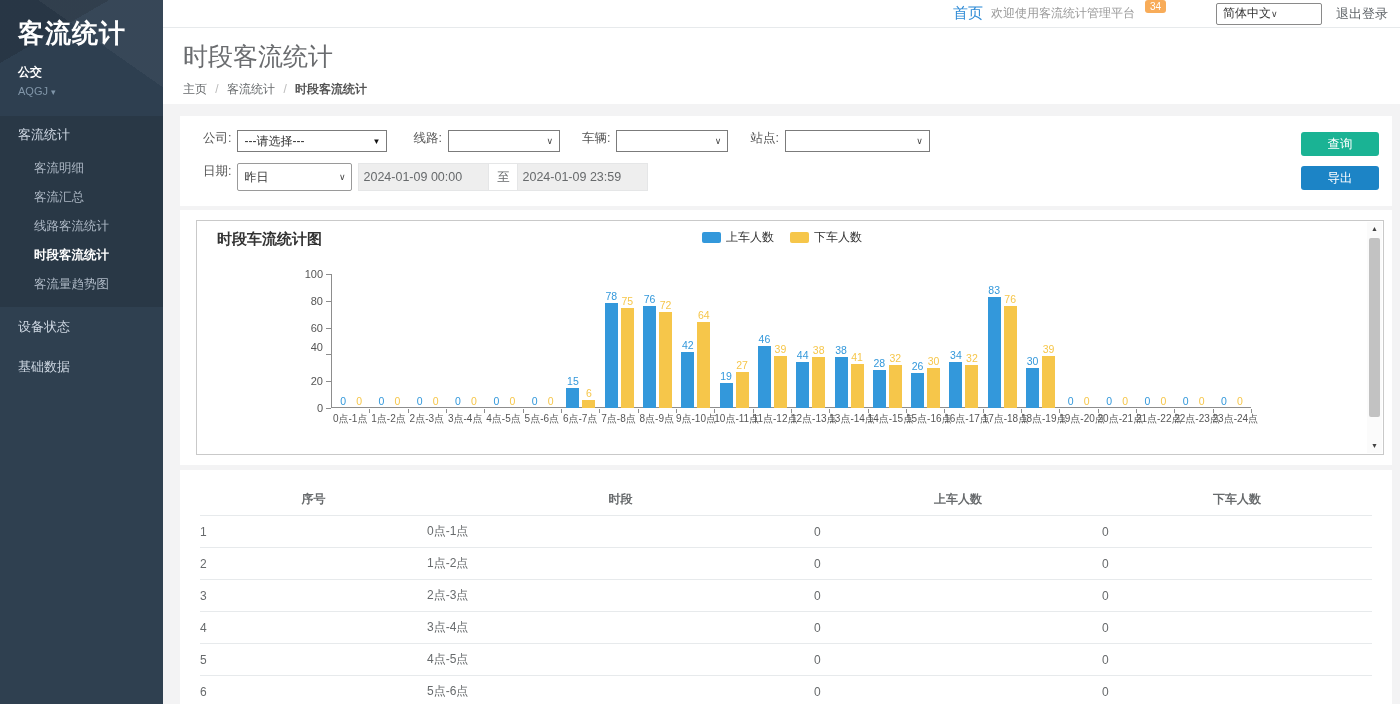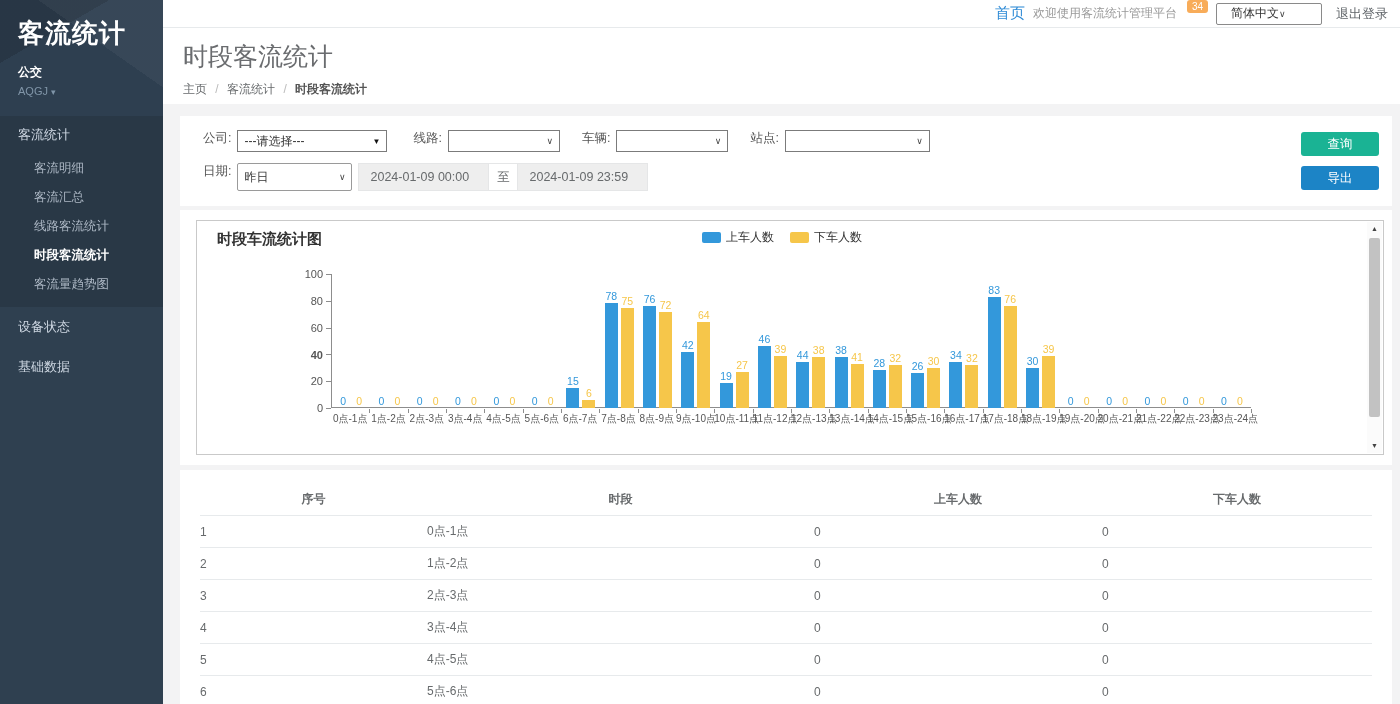--- a/index.html
+++ b/index.html
@@ -27,21 +27,21 @@
   
   .main { margin-left:163px; }
   .topbar { height:28px; background:#fff; border-bottom:1px solid #e7eaec;
     display:flex; align-items:center; justify-content:flex-end; padding-right:12px; }
   .home-link { color:#2f8bd6; font-size:15px; margin-right:8px; cursor:pointer; }
   .welcome { color:#999; font-size:12px; }
   .count-badge { display:inline-block; background:#f8ac59; color:#fff; font-size:10px;
     padding:1px 5px; border-radius:3px; margin:0 8px 0 10px; position:relative; top:-7px; }
   .lang-select { width:106px; height:22px; border:1px solid #8a8a8a; border-radius:2px; background:#fff;
     font-size:12px; color:#333; display:flex; align-items:center; 
-    padding:0 14px; cursor:pointer; }
+    padding:0 6px; cursor:pointer;margin-left:42px; }
   .lang-select .chev { font-size:9px; color:#444; }
   .logout { color:#5f6468; font-size:13px; margin-left:14px; cursor:pointer; }
 
   .page-head { background:#fff; height:76px; padding:12px 0 0 20px; }
   .page-title { font-size:25px; font-weight:normal; color:#6a6c6f; }
   .breadcrumb { margin-top:8px; font-size:12px; color:#676a6c; }
   .breadcrumb .sep { color:#bbb; margin:0 5px; }
   .breadcrumb .last { font-weight:bold; color:#555; }
 
   .content { padding:12px 8px 0 17px; }
@@ -54,21 +54,21 @@
   .sel { border:1px solid #7b7b7b; background:#fff; height:22px; display:flex; align-items:center;
     justify-content:space-between; padding:0 6px; font-size:12px; color:#333; cursor:pointer; }
   .sel .tri { font-size:8px; color:#111; }
   .sel .chev { font-size:9px; color:#444; }
   .sel.company { width:150px; }
   .sel.small { width:112px; }
   .sel.station { width:145px; }
   .gap26 { margin-left:26px; } .gap22 { margin-left:22px; }
   .sel.date-preset { width:115px; height:28px; border:1px solid #9a9a9a; border-radius:2px; }
   .date-input { width:131px; height:28px; background:#eeeeee; border:1px solid #e5e6e7;
-    font-size:12.5px; color:#676a6c; display:flex; align-items:center; padding-left:11px; margin-left:6px; }
+    font-size:12.5px; color:#676a6c; display:flex; align-items:center; padding-left:4px; margin-left:6px; }
   .to-box { width:28px; height:28px; background:#fff; border:1px solid #e5e6e7; border-left:none; border-right:none;
     display:flex; align-items:center; justify-content:center; font-size:12.5px; color:#676a6c; }
   .date-input.end { margin-left:0; }
   .fbuttons { position:absolute; right:13px; top:16px; display:flex; flex-direction:column; gap:10px; }
   .btn { width:78px; height:24px; border:none; border-radius:3px; color:#fff; font-size:12.5px; cursor:pointer;
     font-family:inherit; }
   .btn.query { background:#1ab394; }
   .btn.export { background:#1c84c6; }
 
   
@@ -428,21 +428,21 @@
           </div>
         <div class="vscroll">
           <div class="arrow up">▲</div>
           <div class="thumb"></div>
           <div class="arrow down">▼</div>
         </div>
       <div class="ytick" style="top: 181px;">0</div>
           <div class="ytickmark" style="top: 187px;"></div>
           <div class="ytick" style="top: 154.2px;">20</div>
           <div class="ytickmark" style="top: 160.2px;"></div>
-          <div class="ytick" style="top: 128px; font-weight: bold;">40</div>
+          <div class="ytick" style="top: 120px;">40</div>
           <div class="ytickmark" style="top: 133.4px;"></div>
           <div class="ytick" style="top: 100.6px;">60</div>
           <div class="ytickmark" style="top: 106.6px;"></div>
           <div class="ytick" style="top: 73.8px;">80</div>
           <div class="ytickmark" style="top: 79.8px;"></div>
           <div class="ytick" style="top: 47px;">100</div>
           <div class="ytickmark" style="top: 53px;"></div>
           <div class="xtickmark" style="left: 172.33px;"></div>
           <div class="xtickmark" style="left: 210.66px;"></div>
           <div class="xtickmark" style="left: 248.99px;"></div>

